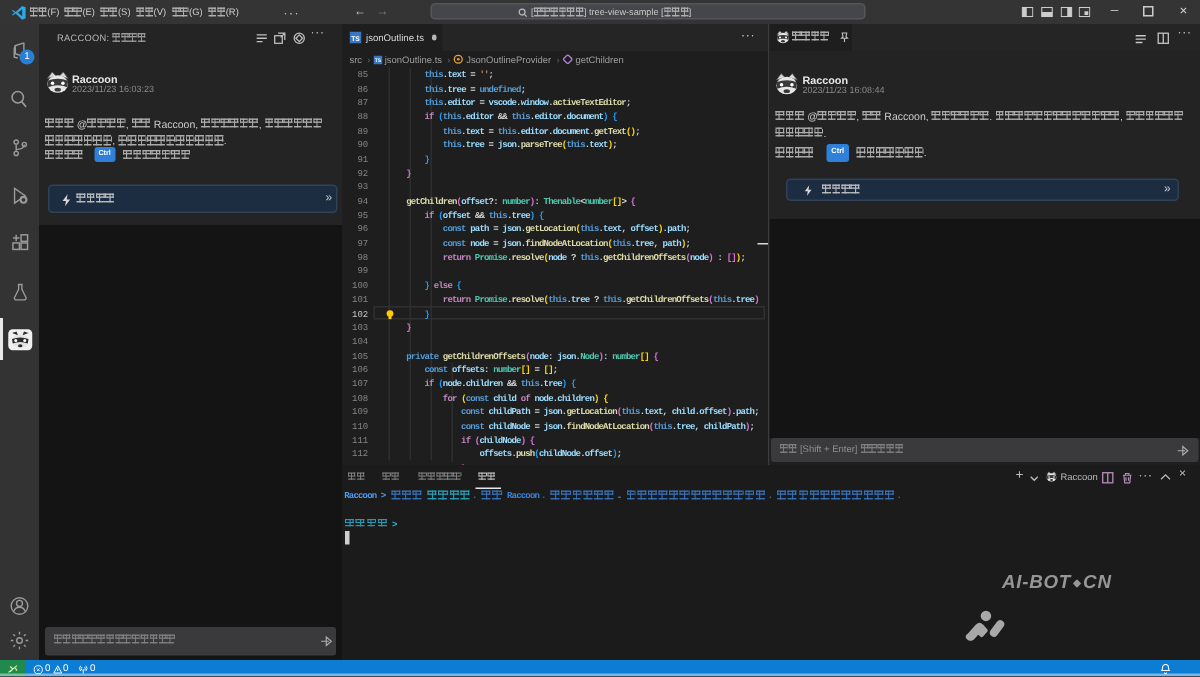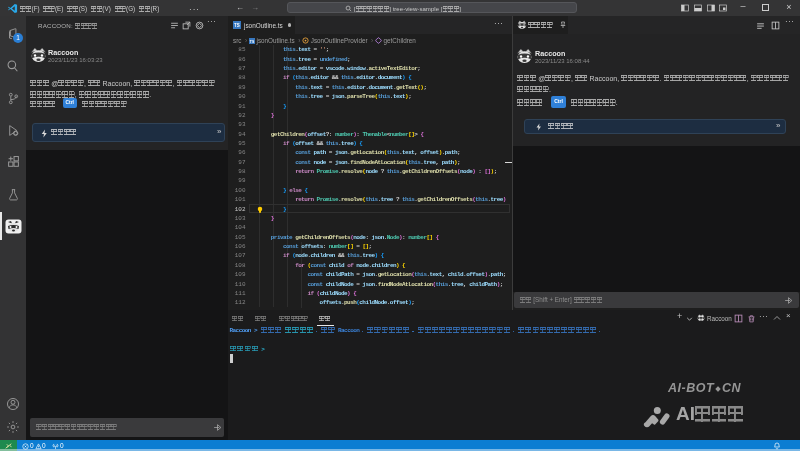--- a/index.html
+++ b/index.html
@@ -333,21 +333,20 @@
 <div class="abs" style="left:558px;top:1px;color:#c0c0c0;font-size:8px">×</div>
 <div class="abs mono cl" style="left:1.5px;top:16px;font-size:6px;font-weight:bold;line-height:10.5px;white-space:nowrap"><span style="color:#4f9bf0">Raccoon &gt; </span><span style="color:#3b82d8"><span class="tw" style="letter-spacing:0"><i class="g"></i><i class="g"></i><i class="g"></i></span> <span class="tw" style="letter-spacing:0;color:#2bb8d8"><i class="g"></i><i class="g"></i><i class="g"></i><i class="g"></i></span><span class="tw" style="letter-spacing:0"><i class="p"></i><i class="g"></i><i class="g"></i></span> Raccoon<span class="tw" style="letter-spacing:0"><i class="p"></i><i class="g"></i><i class="g"></i><i class="g"></i><i class="g"></i><i class="g"></i><i class="g"></i><i class="p"></i><i class="g"></i><i class="g"></i><i class="g"></i><i class="g"></i><i class="g"></i><i class="g"></i><i class="g"></i><i class="g"></i><i class="g"></i><i class="g"></i><i class="g"></i><i class="g"></i><i class="g"></i><i class="p"></i><i class="g"></i><i class="g"></i><i class="g"></i><i class="g"></i><i class="g"></i><i class="g"></i><i class="g"></i><i class="g"></i><i class="g"></i><i class="g"></i><i class="g"></i><i class="p"></i></span></span></div>
 <div class="abs mono cl" style="left:1.5px;top:35.5px;font-size:6px;font-weight:bold;color:#2bb8d8"><span class="tw" style="letter-spacing:0"><i class="g"></i><i class="g"></i><i class="g"></i><i class="g"></i></span> &gt;</div>
 <div class="abs" style="left:1.5px;top:43.8px;width:3.6px;height:9px;background:#cfcfcf"></div>
 <div class="abs" style="left:440px;top:71px;color:#969696;font-size:12.5px;font-weight:bold;font-style:italic;letter-spacing:.5px">AI-BOT<span style="display:inline-block;width:4px;height:4px;background:#969696;transform:rotate(45deg);margin:0 2px 1px;border-radius:.5px"></span>CN</div>
 <svg class="abs" style="left:414px;top:94px" width="29" height="24" viewBox="0 0 29 24">
 <circle cx="15.3" cy="6.6" r="3.5" fill="#a8a8a8"></circle>
 <path d="M4 19.5 9.6 13.2 Q11 11.8 12.4 13.2 L15.2 16.3 12.4 19.4 10.2 17.2 6.8 21 Q4.8 22.8 3.4 21.2 Q2.5 20.2 4 19.5Z" fill="#a8a8a8" stroke="#a8a8a8" stroke-width="2.6" stroke-linejoin="round" stroke-linecap="round"></path>
 <path d="M20.6 17.8 24.8 12.2" fill="none" stroke="#a8a8a8" stroke-width="5.4" stroke-linecap="round"></path>
 </svg>
-<div class="abs" style="left:448px;top:93px;color:#a5a5a5;font-size:19px;font-weight:bold">AI<span style="font-size:18px"><i class="g"></i><i class="g"></i><i class="g"></i></span></div>
 </div>
 <div class="abs" style="left:0;top:440px;width:800px;height:11px;background:#0c7dd2">
 <div class="abs" style="left:0;top:0;width:16.5px;height:11px;background:#1e8a4e"></div>
 <svg class="abs" style="left:4px;top:1.5px" width="9" height="8" viewBox="0 0 16 14" stroke="#efe9a8" fill="none" stroke-width="1.5">
       <path d="M3 11 13 3M5 4l3 3M8 7 5 10M11 6l2 3"></path>
     </svg>
 <svg class="abs" style="left:22px;top:2.5px" width="7" height="7" viewBox="0 0 16 16" stroke="#ffffff" fill="none" stroke-width="1.5">
       <circle cx="8" cy="8" r="6.2"></circle>
       <path d="M6 6l4 4M10 6l-4 4"></path>
     </svg>

